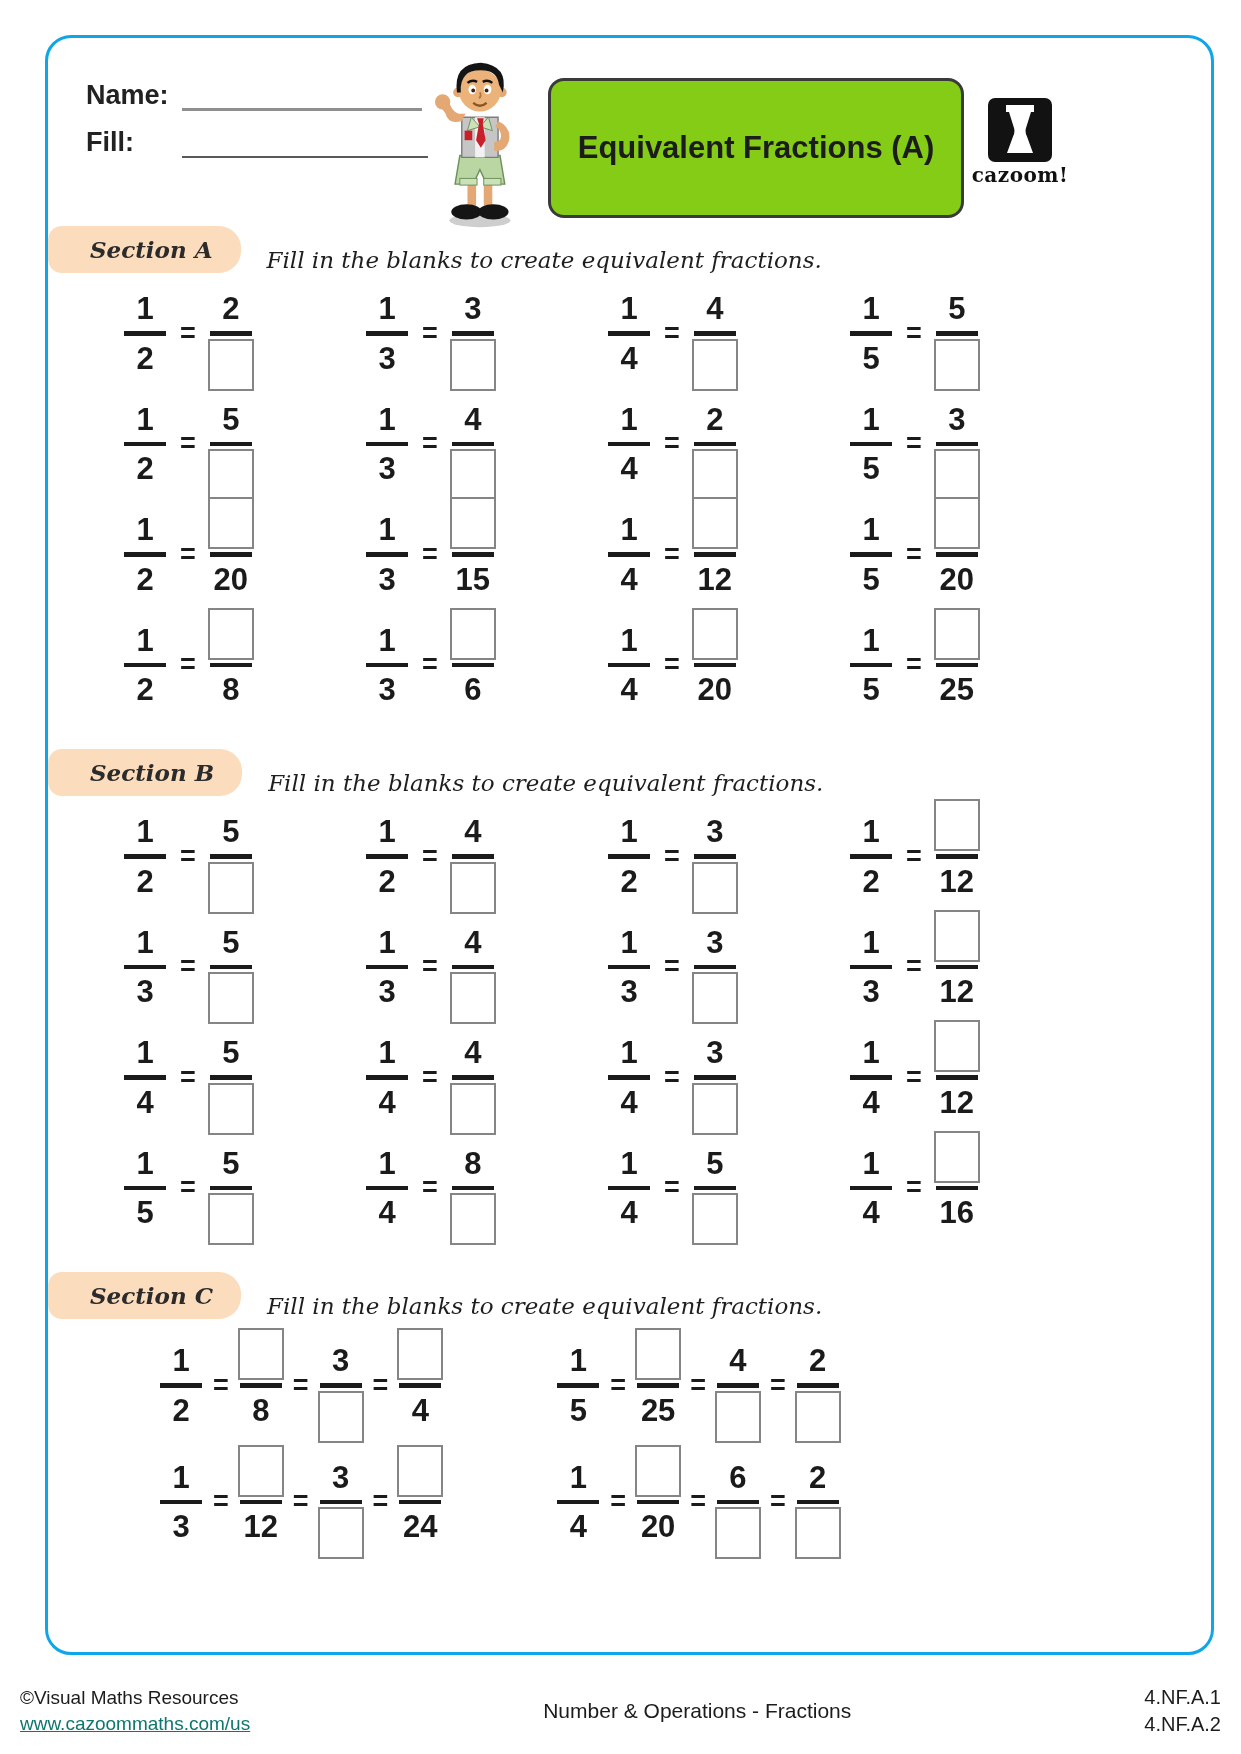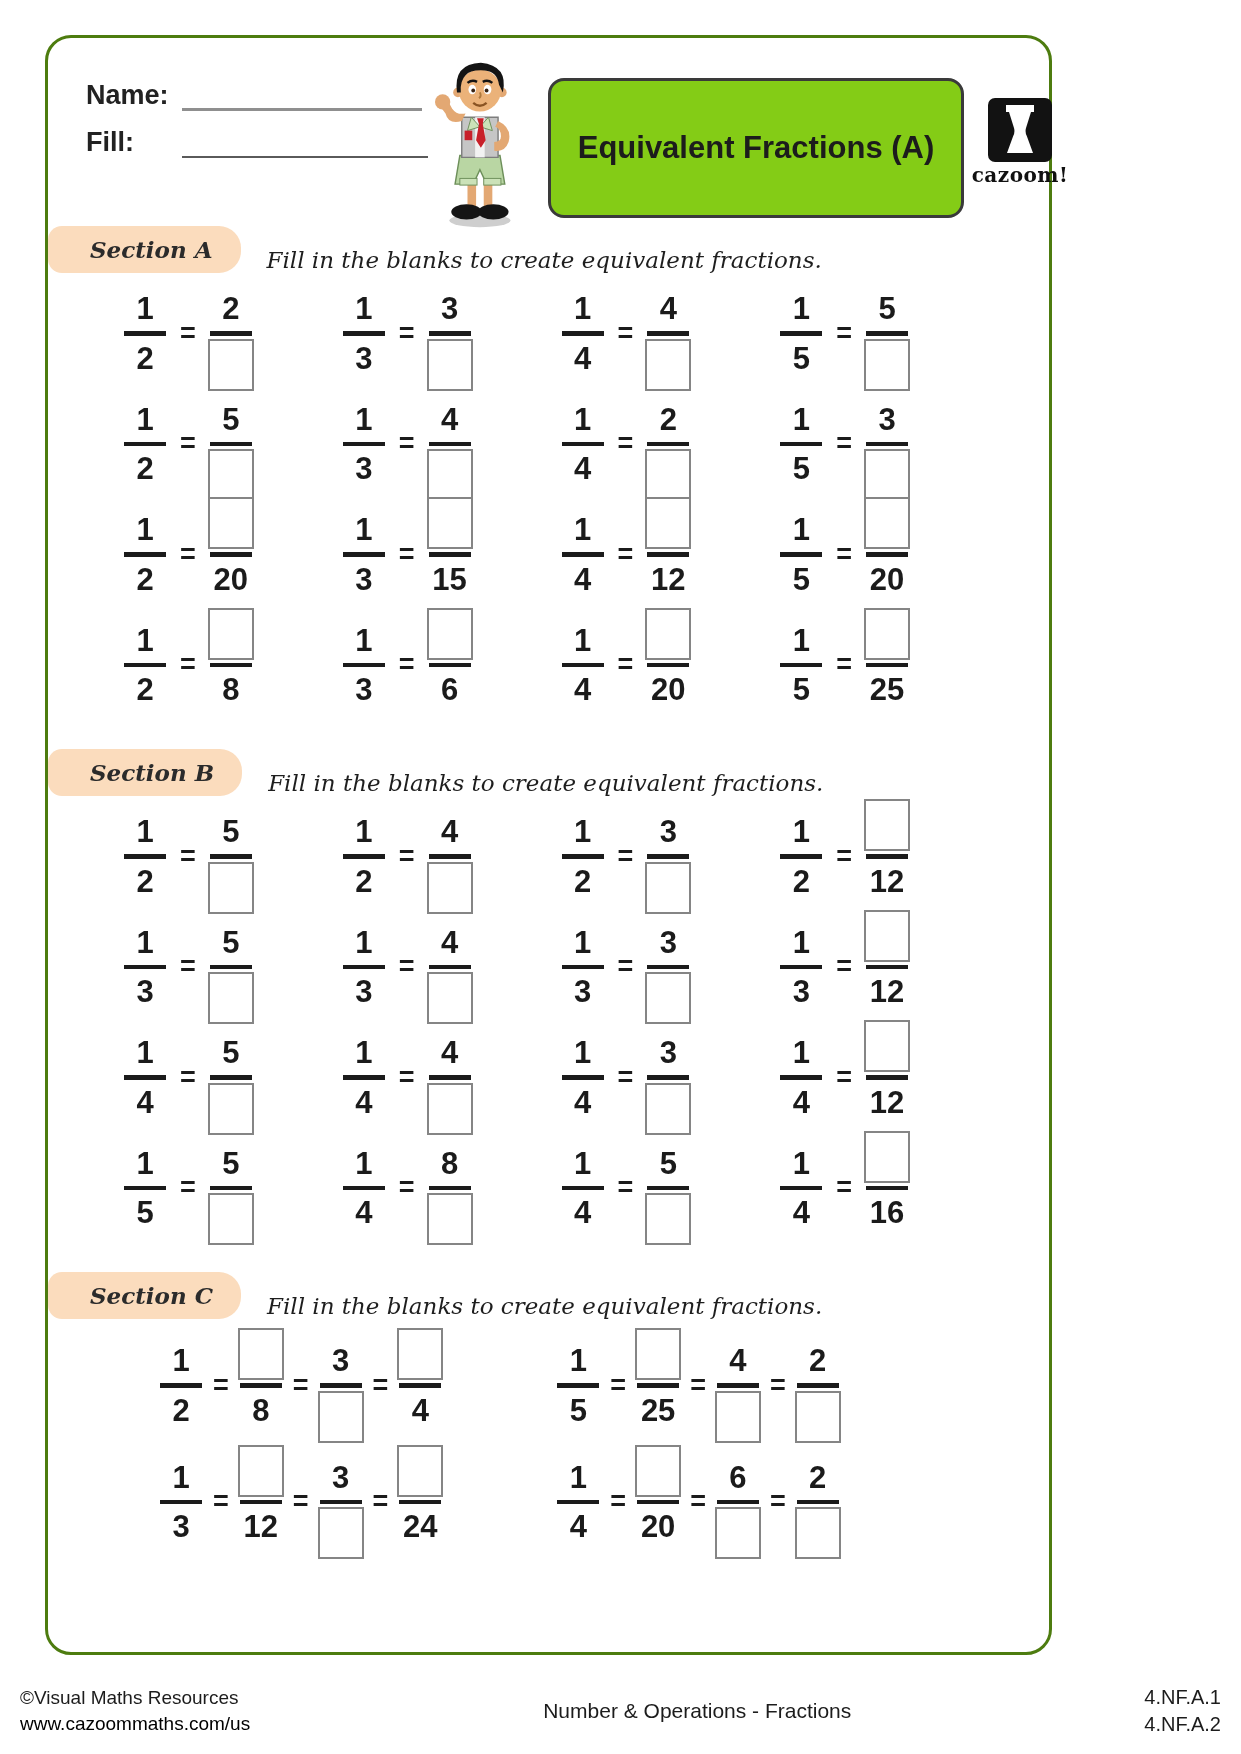--- a/index.html
+++ b/index.html
@@ -1,20 +1,20 @@
 <!DOCTYPE html>
 <html><head>
 <meta charset="utf-8">
 <style>
   html,body{margin:0;padding:0;background:#ffffff;}
   body{width:1241px;height:1754px;position:relative;font-family:"Liberation Sans",sans-serif;color:#1c1c1c;overflow:hidden;}
 
   
-  .frame{position:absolute;left:45px;top:35px;width:1007px;height:1620px;box-sizing:border-box;
-         border:3px solid #4d7c0f;border-radius:26px;padding:20px 22px;background:#fff;}
+  .frame{position:absolute;left:45px;top:35px;width:1169px;height:1620px;box-sizing:border-box;
+         border:3px solid #0ea5e9;border-radius:26px;padding:20px 22px;background:#fff;}
 
   
   .header{position:relative;height:160px;}
   .name-date{position:absolute;left:16px;top:22px;}
   .field-row{display:flex;align-items:flex-end;margin-bottom:16px;}
   .field-label{font-weight:700;font-size:27px;width:96px;color:#222;}
   .field-line{display:inline-block;width:240px;height:28px;border-bottom:3px solid #8f8f8f;}
   .field-line.date{border-bottom:2px solid #5a5a5a;width:246px;}
 
   .boy{position:absolute;left:352px;top:0;width:112px;height:172px;}
@@ -52,21 +52,21 @@
   .den .digit{margin-top:7px;}
   .fbar{width:42px;height:4.5px;background:#1b1b1b;}
   .blank-box{width:46px;height:52px;border:2px solid #858585;background:#fff;box-sizing:border-box;}
   .num .blank-box{margin-bottom:3px;margin-top:-9px;}
   .den .blank-box{margin-top:3px;margin-bottom:-9px;}
 
   
   .footer{position:absolute;left:0;top:1684px;width:1241px;box-sizing:border-box;
           display:flex;justify-content:space-between;align-items:center;padding:0 20px;}
   .f-left{font-size:19px;line-height:1.35;}
-  .f-link{color:#000000;cursor:pointer;}
+  .f-link{color:#0f766e;text-decoration:underline;cursor:pointer;}
   .f-center{flex:1;text-align:center;font-size:21px;color:#1c1c1c;}
   .f-right{font-size:20px;line-height:1.35;text-align:right;}
 </style>
 </head>
 <body>
 
 <div class="frame">
 
   <div class="header">
     <div class="name-date">

